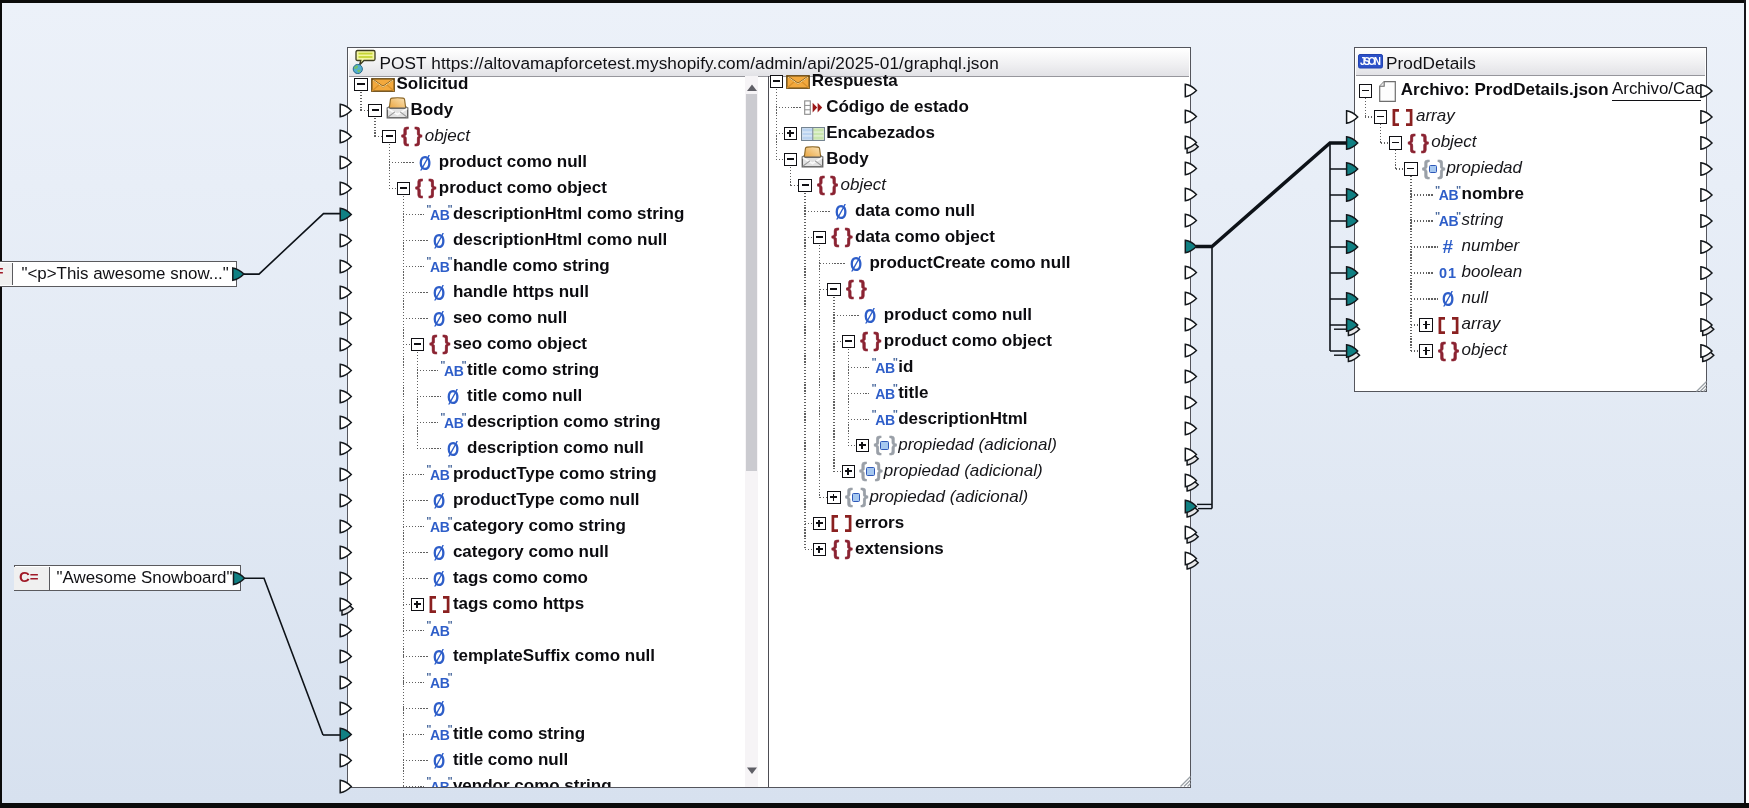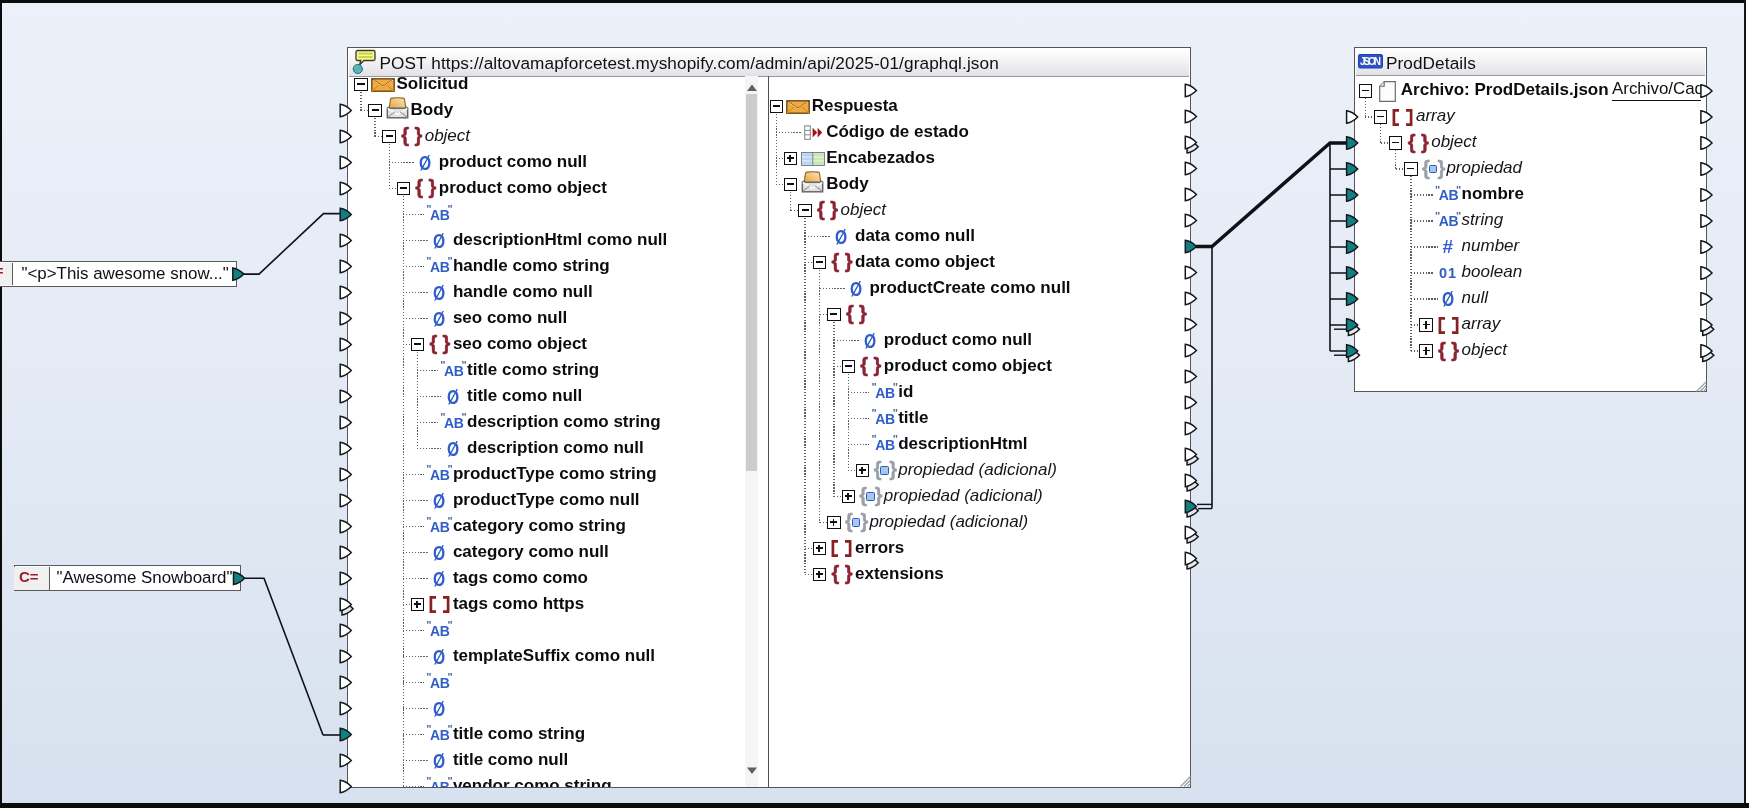--- a/index.html
+++ b/index.html
@@ -123,28 +123,29 @@
       <div class="tb" style="left:438.8px;top:148.5px">product como null</div>
       <div class="exp" style="left:396.55px;top:181.75px">
         <span class="h"></span>
       </div>
       <span class="ab ic-brace" style="left:415.3px;top:174.0px">{</span>
       <span class="ab ic-brace" style="left:428.5px;top:174.0px">}</span>
       <div class="tb" style="left:438.8px;top:174.5px">product como object</div>
       <span class="ab abq" style="left:426.2px;top:204.0px">"</span>
       <span class="ab ic-ab" style="left:430.0px;top:201.5px">AB</span>
       <span class="ab abq" style="left:447.4px;top:204.0px">"</span>
+      <div class="tb" style="left:452.9px;top:200.5px">descriptionHtml como string</div>
       <span class="ab ic-null" style="left:433.2px;top:227.5px">Ø</span>
       <div class="tb" style="left:452.9px;top:226.5px">descriptionHtml como null</div>
       <span class="ab abq" style="left:426.2px;top:256.0px">"</span>
       <span class="ab ic-ab" style="left:430.0px;top:253.5px">AB</span>
       <span class="ab abq" style="left:447.4px;top:256.0px">"</span>
       <div class="tb" style="left:452.9px;top:252.5px">handle como string</div>
       <span class="ab ic-null" style="left:433.2px;top:279.5px">Ø</span>
-      <div class="tb" style="left:452.9px;top:278.5px">handle como null</div>
+      <div class="tb" style="left:452.9px;top:278.5px">handle https null</div>
       <span class="ab ic-null" style="left:433.2px;top:305.5px">Ø</span>
       <div class="tb" style="left:452.9px;top:304.5px">seo como null</div>
       <div class="exp" style="left:410.65px;top:337.75px">
         <span class="h"></span>
       </div>
       <span class="ab ic-brace" style="left:429.4px;top:330.0px">{</span>
       <span class="ab ic-brace" style="left:442.59999999999997px;top:330.0px">}</span>
       <div class="tb" style="left:452.9px;top:330.5px">seo como object</div>
       <span class="ab abq" style="left:440.3px;top:360.0px">"</span>
       <span class="ab ic-ab" style="left:444.1px;top:357.5px">AB</span>
@@ -194,21 +195,21 @@
       <span class="ab abq" style="left:447.4px;top:724.0px">"</span>
       <div class="tb" style="left:452.9px;top:720.5px">title como string</div>
       <span class="ab ic-null" style="left:433.2px;top:747.5px">Ø</span>
       <div class="tb" style="left:452.9px;top:746.5px">title como null</div>
       <span class="ab abq" style="left:426.2px;top:776.0px">"</span>
       <span class="ab ic-ab" style="left:430.0px;top:773.5px">AB</span>
       <span class="ab abq" style="left:447.4px;top:776.0px">"</span>
       <div class="tb" style="left:452.9px;top:772.5px">vendor como string</div>
     </div>
   </div>
-<div class="abs" style="left:769px;top:92px;width:420.29999999999995px;height:710.5px;overflow:hidden">
+<div class="abs" style="left:769px;top:67px;width:420.29999999999995px;height:710.5px;overflow:hidden">
     <div class="abs" style="left:-769px;top:-76px;width:1749px;height:808px">
       <div class="dv" style="left:775.65px;top:97.5px;height:71.0px"></div>
       <div class="dh" style="left:776.3px;top:115.85px;width:24.399999999999977px"></div>
       <div class="dh" style="left:776.3px;top:141.85px;width:7.649999999999977px"></div>
       <div class="dh" style="left:776.3px;top:167.85px;width:7.649999999999977px"></div>
       <div class="dv" style="left:790.05px;top:175.5px;height:19.0px"></div>
       <div class="dh" style="left:790.6999999999999px;top:193.85px;width:7.649999999999977px"></div>
       <div class="dv" style="left:804.4499999999999px;top:201.5px;height:357.0px"></div>
       <div class="dh" style="left:805.0999999999999px;top:219.85px;width:26.40000000000009px"></div>
       <div class="dh" style="left:805.0999999999999px;top:245.85px;width:7.650000000000091px"></div>

